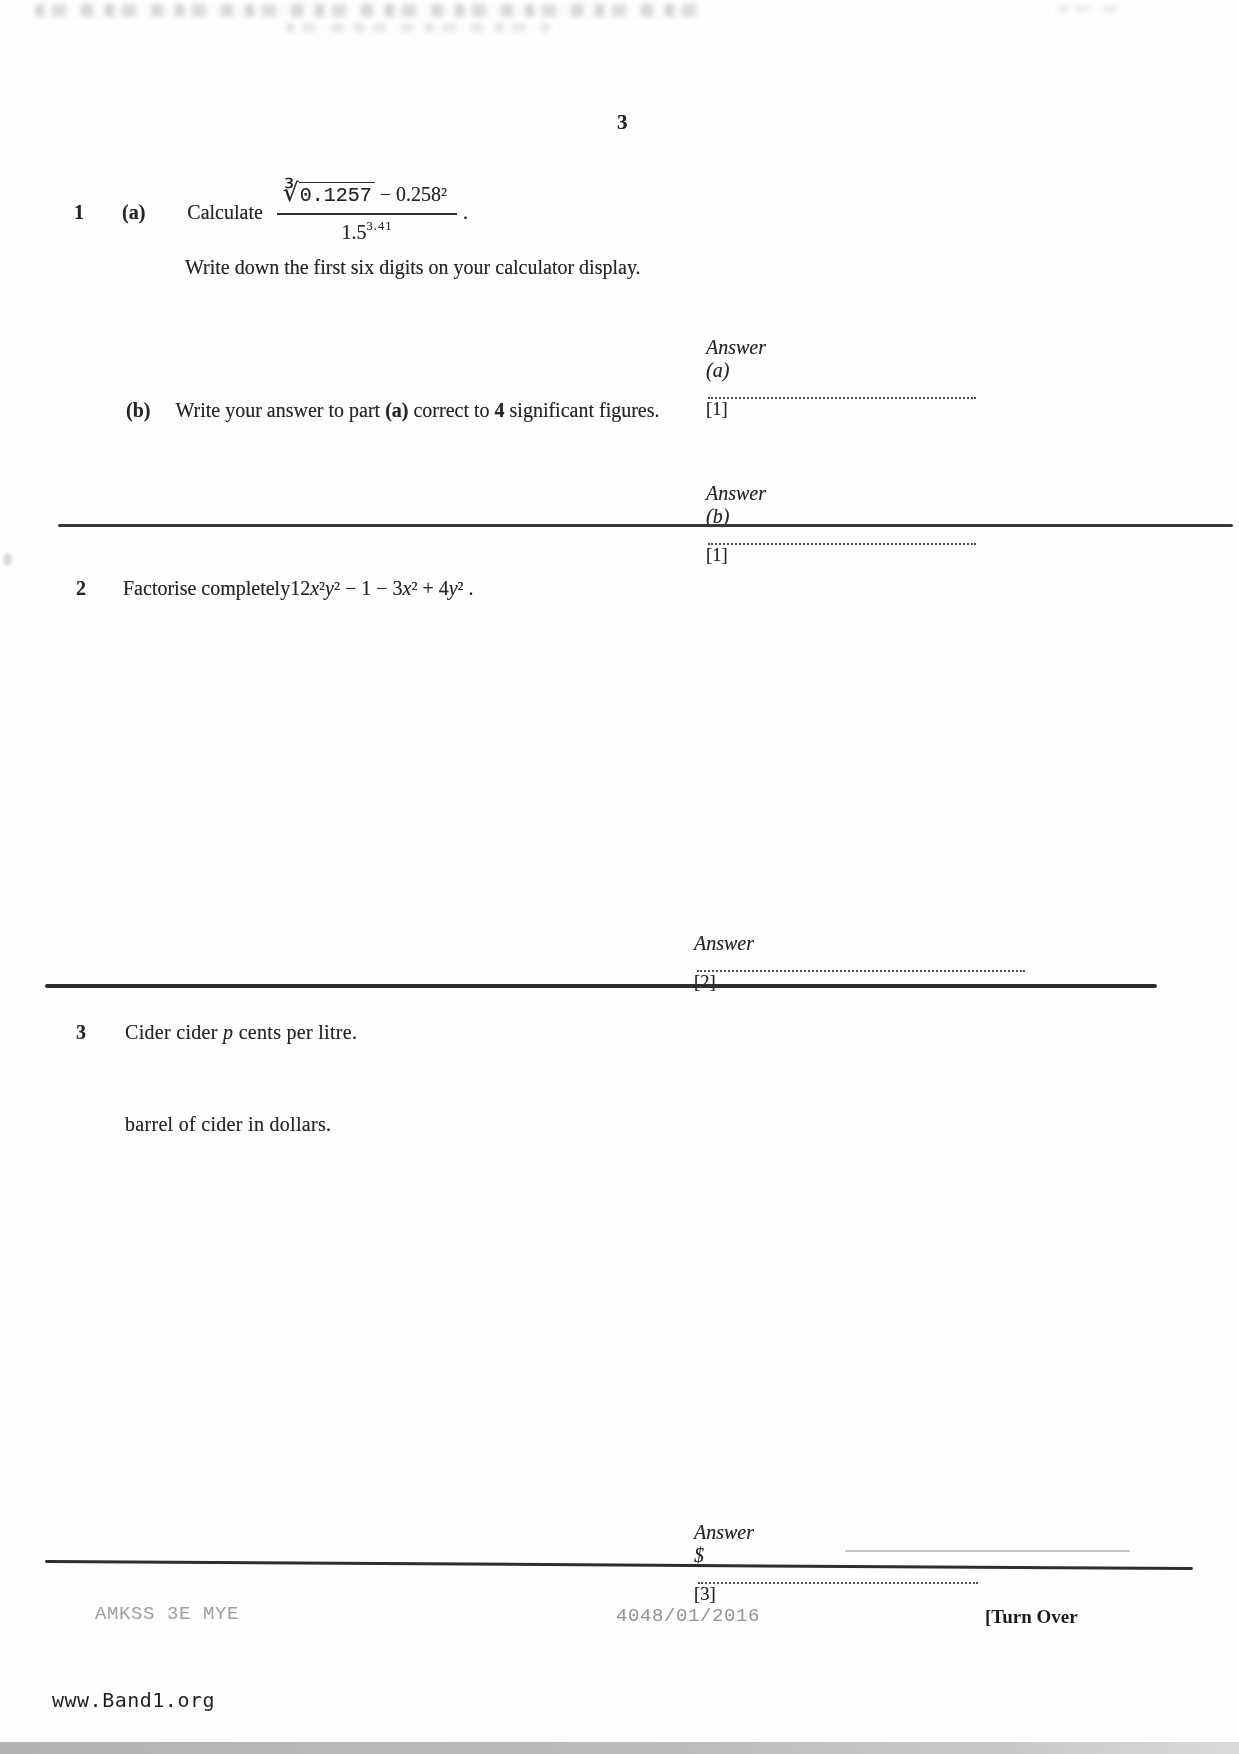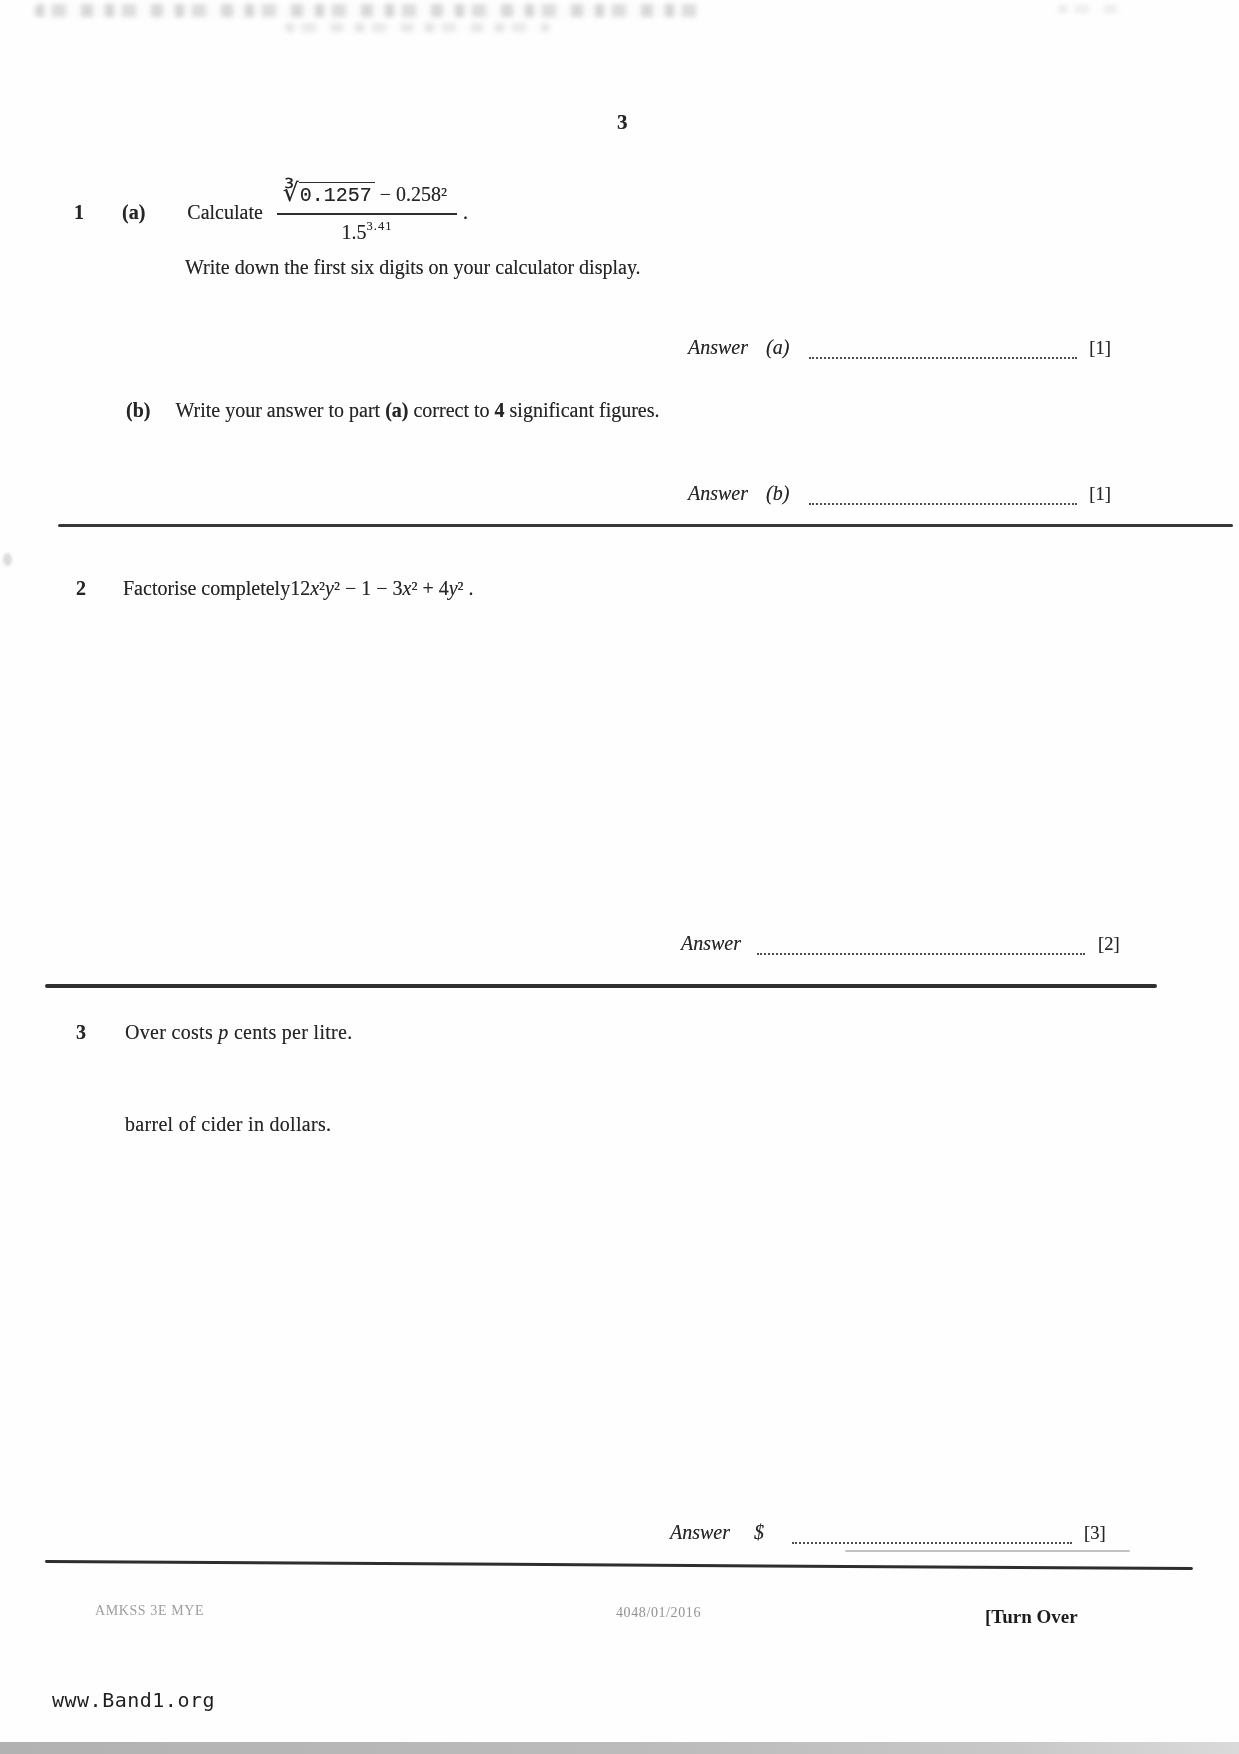--- a/index.html
+++ b/index.html
@@ -33,28 +33,28 @@
   
   .q1-row{display:flex;align-items:center;}
   .frac{display:inline-flex;flex-direction:column;align-items:center;margin:0 6px 0 14px;}
   .frac .num{border-bottom:2px solid #2e2e2e;padding:0 10px 5px 6px;white-space:nowrap;}
   .frac .den{padding-top:4px;}
   .radicand{border-top:1.7px solid #2e2e2e;padding:1px 3px 0 1px;font-family:Liberation Mono, monospace;}
   .root-sign{font-size:25px;line-height:1;}
   .exp{font-size:12.5px;vertical-align:9px;letter-spacing:1px;}
 
   
-  .answer-row{position:absolute;display:flex;align-items:baseline;font-size:20px;}
+  .answer-row{position:absolute;display:flex;align-items:baseline;font-size:20px;flex-direction:column;}
   .ans-label,.ans-part,.ans-cur{font-style:italic;}
   .blank{border-bottom:2px dotted #4e4e4e;height:15px;align-self:flex-end;}
   .marks{font-style:normal;font-size:18.5px;}
 
   .rule{position:absolute;background:#383838;border-radius:2px;}
 
-  .footer-small{font-family:Liberation Serif, serif;font-size:14px;color:#9d9da2;letter-spacing:0.6px;}
+  .footer-small{font-family:Liberation Mono, monospace;font-size:19px;color:#9d9da2;letter-spacing:0.6px;}
   .turn-over{font-family:Liberation Serif, serif;font-size:19px;font-weight:bold;color:#1c1c1c;}
   .watermark{font-family:"DejaVu Sans Mono", monospace;font-size:20px;color:#1f1f1f;letter-spacing:0.5px;}
   .bottom-strip{
     position:absolute;left:0;top:1742px;width:1239px;height:12px;
     background:linear-gradient(90deg,#b2b2b2 0%,#bcbcbc 55%,#c8c8c8 82%,#dadada 100%);
   }
 </style>
 </head>
 <body>
 
@@ -109,21 +109,21 @@
 
   <div class="answer-row txt" style="left:681px;top:932px;">
     <span class="ans-label">Answer</span>
     <span class="blank" style="width:328px;margin-left:16px;"></span>
     <span class="marks" style="margin-left:13px;">[2]</span>
   </div>
 
   <div class="rule" style="left:45px;top:984px;width:1112px;height:3.5px;background:#2f2f2f;"></div>
 
   <div class="abs serif20 txt bold" style="left:76px;top:1020px;">3</div>
-  <div class="abs serif20 txt" style="left:125px;top:1020px;letter-spacing:0.3px;"><span>Over costs </span><span class="seg-i">p</span><span> cents per litre.</span></div>
+  <div class="abs serif20 txt" style="left:125px;top:1020px;letter-spacing:0.3px;"><span>Cider cider </span><span class="seg-i">p</span><span> cents per litre.</span></div>
   <div class="abs serif20 txt" style="left:125px;top:1112px;letter-spacing:0.3px;">barrel of cider in dollars.</div>
 
   <div class="answer-row txt" style="left:670px;top:1521px;">
     <span class="ans-label">Answer</span>
     <span class="ans-cur" style="margin-left:24px;">$</span>
     <span class="blank" style="width:280px;margin-left:28px;"></span>
     <span class="marks" style="margin-left:12px;">[3]</span>
   </div>
 
   <div class="rule" style="left:45px;top:1560px;width:1148px;height:2.5px;background:#2e2e2e;transform:rotate(0.35deg);transform-origin:left center;"></div>

